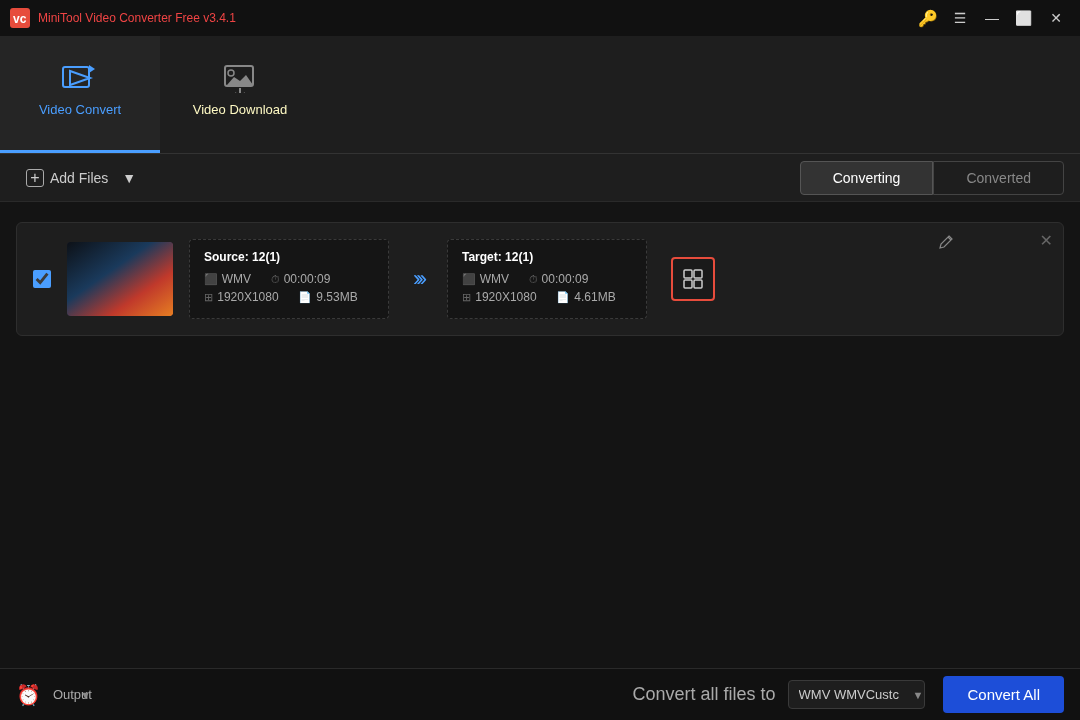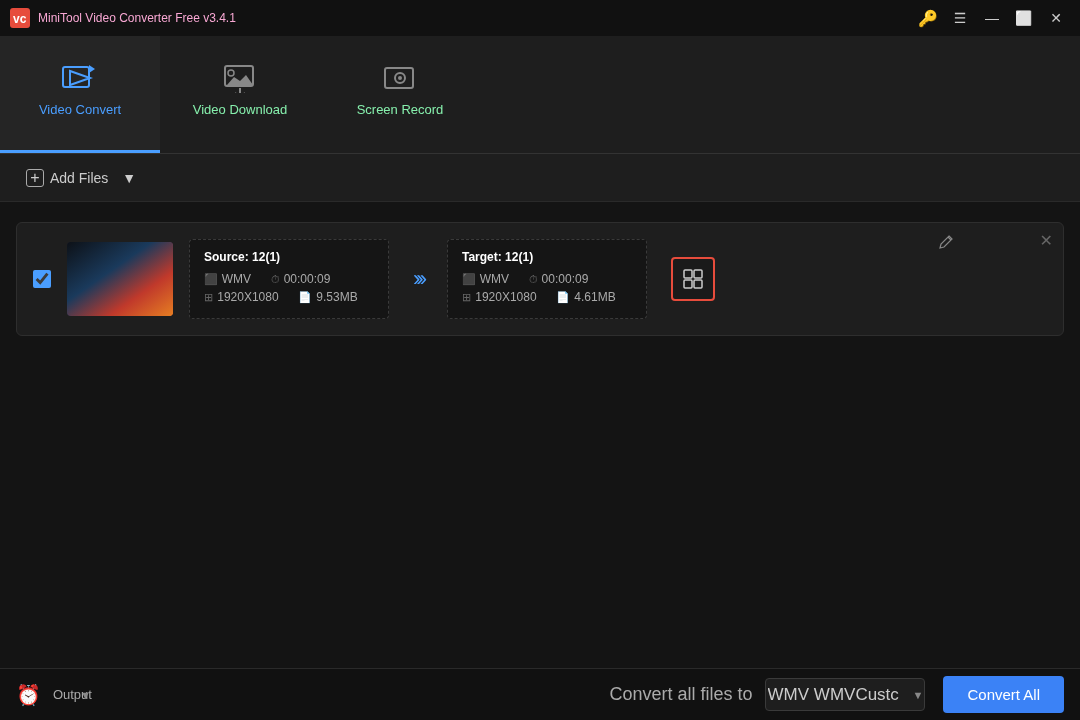--- a/index.html
+++ b/index.html
@@ -27,21 +27,21 @@
       display: flex;
       align-items: center;
       gap: 8px;
     }
     #app-logo {
       width: 20px;
       height: 20px;
     }
     #app-title {
       font-size: 12px;
-      color: #f9a8d4;
+      color: #ef4444;
     }
     #title-controls {
       display: flex;
       gap: 4px;
     }
     .title-btn {
       width: 28px;
       height: 22px;
       background: transparent;
       border: none;
@@ -85,21 +85,21 @@
       background: #252525;
       border-bottom: 3px solid #4a9eff;
     }
     .nav-item .nav-icon {
       font-size: 32px;
       color: #888;
     }
     .nav-item.active .nav-icon { color: #4a9eff; }
     .nav-item .nav-label {
       font-size: 13px;
-      color: #86efac;
+      color: #fef9c3;
     }
     .nav-item.active .nav-label { color: #4a9eff; }
 
     
     #toolbar {
       background: #1e1e1e;
       height: 48px;
       display: flex;
       align-items: center;
       padding: 0 16px;
@@ -329,35 +329,35 @@
     }
     #convert-all-label {
       margin-left: auto;
       font-size: 18px;
       color: #aaa;
     }
     #format-select {
       background: #1e1e1e;
       border: 1px solid #3a3a3a;
       color: #ccc;
-      padding: 6px 2px;
-      border-radius: 4px;
-      font-size: 17px;
+      padding: 6px 10px;
+      border-radius: 4px;
+      font-size: 13px;
       cursor: pointer;
       appearance: none;
       padding-right: 24px;
     }
     #format-dropdown-arrow {
       margin-left: -24px;
       color: #888;
       font-size: 11px;
       pointer-events: none;
     }
     #convert-all-btn {
-      background: #3b82f6;
+      background: #1d4ed8;
       color: #fff;
       border: none;
       padding: 10px 24px;
       font-size: 15px;
       border-radius: 4px;
       cursor: pointer;
       margin-left: 8px;
     }
   </style>
 </head>
@@ -404,40 +404,34 @@
       <svg width="36" height="30" viewBox="0 0 36 30">
         <rect x="3" y="3" width="28" height="20" rx="2" fill="none" stroke="#888" stroke-width="2"></rect>
         <circle cx="9" cy="10" r="3" fill="none" stroke="#888" stroke-width="1.5"></circle>
         <path d="M5 22 L12 14 L18 18 L24 12 L31 22 Z" fill="#888"></path>
         <path d="M18 25 L18 35 M13 30 L18 35 L23 30" stroke="#888" stroke-width="2" fill="none"></path>
       </svg>
     </span>
     <span class="nav-label">Video Download</span>
   </div>
 
-  <div class="nav-item">
-    <span class="nav-icon">
-      <svg width="36" height="30" viewBox="0 0 36 30">
-        <rect x="3" y="5" width="28" height="20" rx="2" fill="none" stroke="#888" stroke-width="2"></rect>
-        <circle cx="18" cy="15" r="5" fill="none" stroke="#888" stroke-width="2"></circle>
-        <circle cx="18" cy="15" r="2" fill="#888"></circle>
-      </svg>
-    </span>
-    <span class="nav-label">Screen Record</span>
-  </div>
 
 </div>
 
 <div id="toolbar">
   <button id="add-files-btn">
     <span style="font-size:16px; border:1px solid #aaa; width:18px; height:18px; display:inline-flex; align-items:center; justify-content:center; border-radius:3px;">+</span>
     <span>Add Files</span>
   </button>
   <button id="add-files-dropdown">▼</button>
 
+  <div id="tabs-container">
+    <button class="tab-btn active">Converting</button>
+    <button class="tab-btn">Converted</button>
+  </div>
 </div>
 
 <div id="main-content">
 
   <div class="file-card">
     <input type="checkbox" class="file-checkbox" checked="" style="">
 
     <div class="file-thumbnail">
       <div class="thumbnail-overlay"></div>
     </div>

